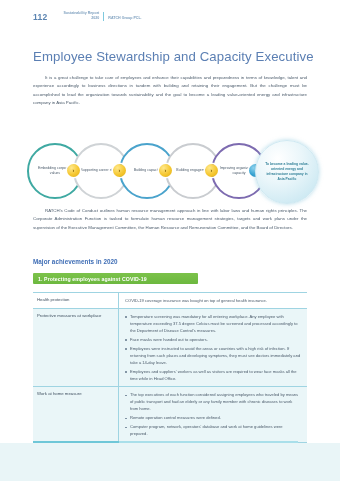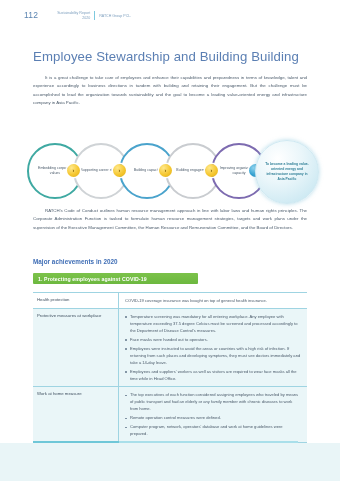--- a/index.html
+++ b/index.html
@@ -7,22 +7,22 @@
     width:340px;height:481px;
     background:#ffffff;
     font-family:"Liberation Sans", sans-serif;
     -webkit-font-smoothing:antialiased;
     overflow:hidden;
   }
   .page{position:relative;width:340px;height:481px;box-sizing:border-box;}
 
   
   .runhead{
-    position:absolute;left:24px;top:9px;
-    display:flex;align-items:center;
+    position:absolute;left:33px;top:9px;
+    display:flex;align-items:flex-end;font-weight:bold;
   }
   .folio{
     font-size:8.5px;color:#5b84b1;letter-spacing:.2px;
     line-height:1;margin-right:6px;padding-top:1px;
   }
   .runhead-rep{
     font-size:3.6px;color:#7fa0bf;line-height:1.45;
     text-align:right;width:46px;padding-top:2px;
   }
   .runhead-div{
@@ -163,21 +163,21 @@
   <div class="runhead">
     <div class="folio">112</div>
     <div class="runhead-rep">
       <div>Sustainability Report</div>
       <div>2020</div>
     </div>
     <div class="runhead-div"></div>
     <div class="runhead-org">RATCH Group PCL.</div>
   </div>
 
-  <div class="title">Employee Stewardship and Building Building</div>
+  <div class="title">Employee Stewardship and Capacity Executive</div>
 
   <div class="para" id="para1"><span class="indent"></span><span>It is a great challenge to take care of employees and enhance their capabilities and preparedness in terms of knowledge, talent and experience accordingly to business directions in tandem with building and retaining their engagement. But the challenge must be accomplished to lead the organization towards sustainability and the goal to become a leading value-oriented energy and infrastructure company in Asia Pacific.</span></div>
 
   <div class="info">
     <div class="ring r1">
       <div class="rtext">Embedding corporate values</div>
     </div>
     <div class="ring r2">
       <div class="rtext">Supporting career stability</div>
     </div>

